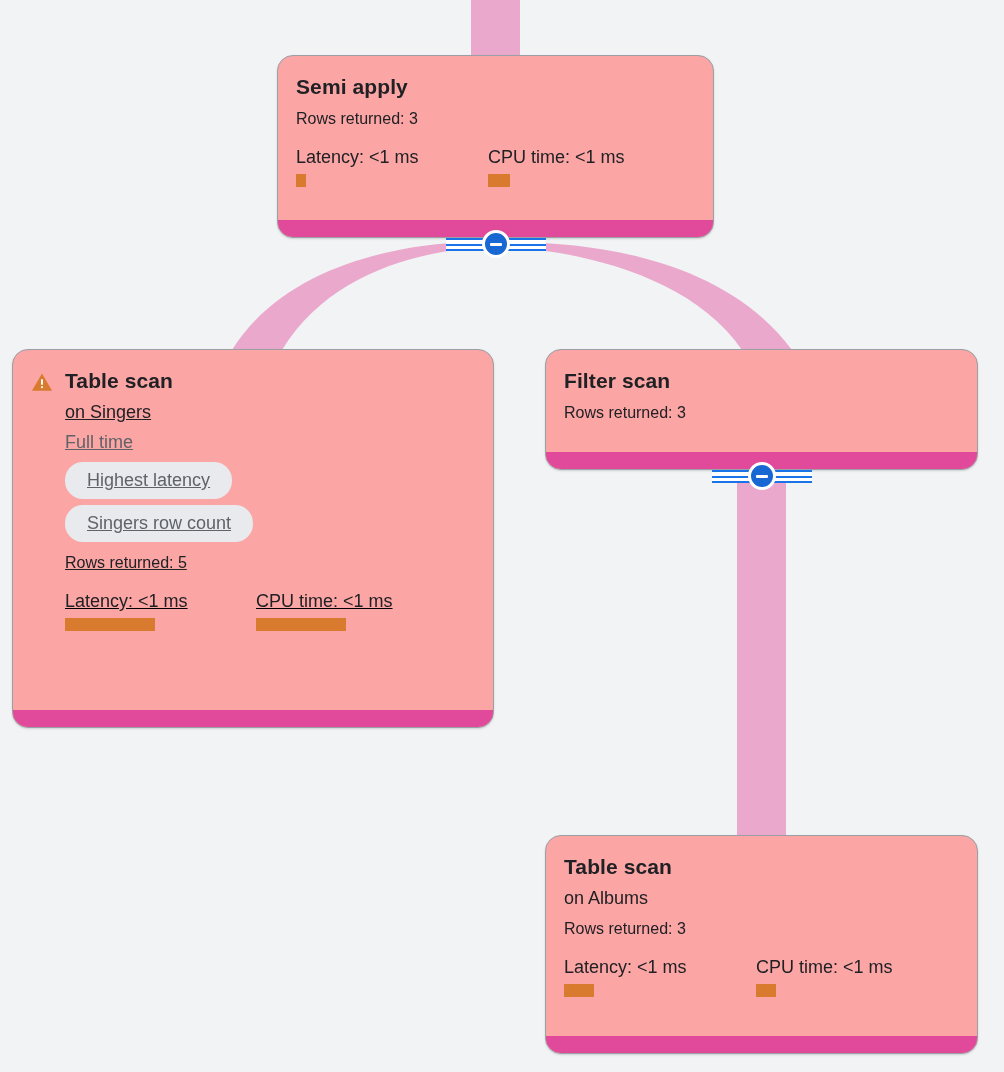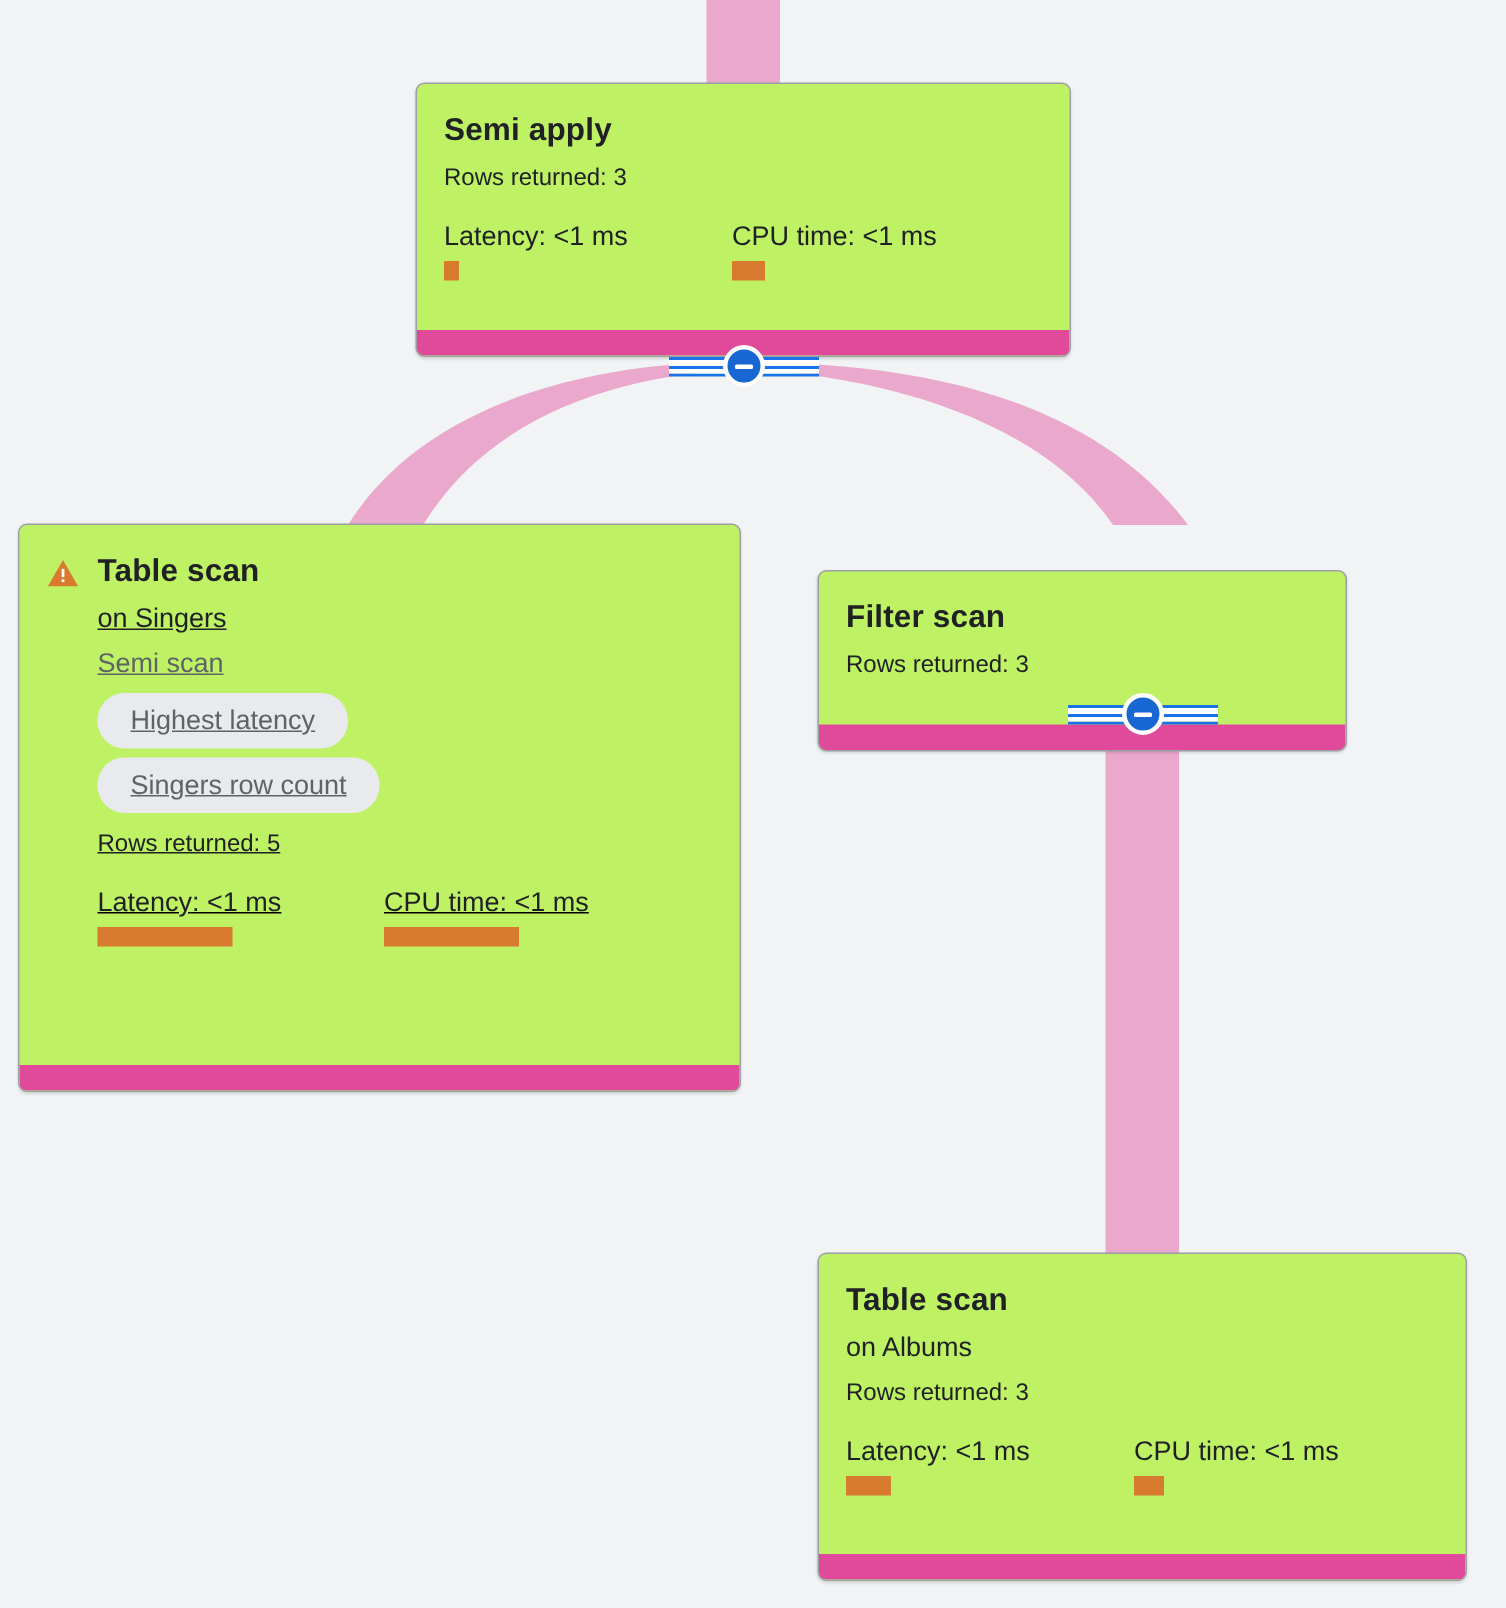--- a/index.html
+++ b/index.html
@@ -29,23 +29,23 @@
     width: 1004px;
     height: 1072px;
     z-index: 1;
     pointer-events: none;
   }
 
   
   .node {
     position: absolute;
     z-index: 3;
-    background: #bef264;
+    background: #fca5a5;
     border: 1px solid #9aa0a6;
-    border-radius: 6px;
+    border-radius: 16px;
     box-sizing: border-box;
     overflow: hidden;
     box-shadow: 0 1px 2px rgba(60,64,67,0.18);
   }
   .node-body {
     padding: 16px 18px 18px 18px;
     box-sizing: border-box;
   }
   .node-footer {
     position: absolute;
@@ -225,21 +225,21 @@
     <div class="node-body">
       <div class="node-head">
         <svg class="warn-icon" viewBox="0 0 24 24">
           <path d="M12 2.6 L23 21.6 L1 21.6 Z" fill="#d97b2e"></path>
           <rect x="11" y="9" width="2" height="6" fill="#ffffff"></rect>
           <rect x="11" y="16.6" width="2" height="2" fill="#ffffff"></rect>
         </svg>
         <div class="node-title">Table scan</div>
       </div>
       <div class="node-sub head-indent">on Singers</div>
-      <div class="node-sub muted head-indent">Semi scan</div>
+      <div class="node-sub muted head-indent">Full time</div>
 
       <div class="chips">
         <span class="chip">Highest latency</span>
         <span class="chip">Singers row count</span>
       </div>
 
       <div class="rows-line head-indent" style="margin-top:8px;">Rows returned: 5</div>
 
       <div class="metrics head-indent">
         <div style="width:191px;">
@@ -248,21 +248,21 @@
         </div>
         <div>
           <div class="metric-label">CPU time: &lt;1 ms</div>
           <div class="metric-bar" style="width:90px;"></div>
         </div>
       </div>
     </div>
     <div class="node-footer"></div>
   </div>
 
-  <div class="node" style="left:545px; top:349px; width:353px; height:121px;margin-top:31px;">
+  <div class="node" style="left:545px; top:349px; width:433px; height:121px;">
     <div class="node-body">
       <div class="node-head">
         <div class="node-title">Filter scan</div>
       </div>
       <div class="rows-line">Rows returned: 3</div>
     </div>
     <div class="node-footer"></div>
   </div>
 
   <div class="collapse-badge" style="left:712px; top:463px; width:100px;">

